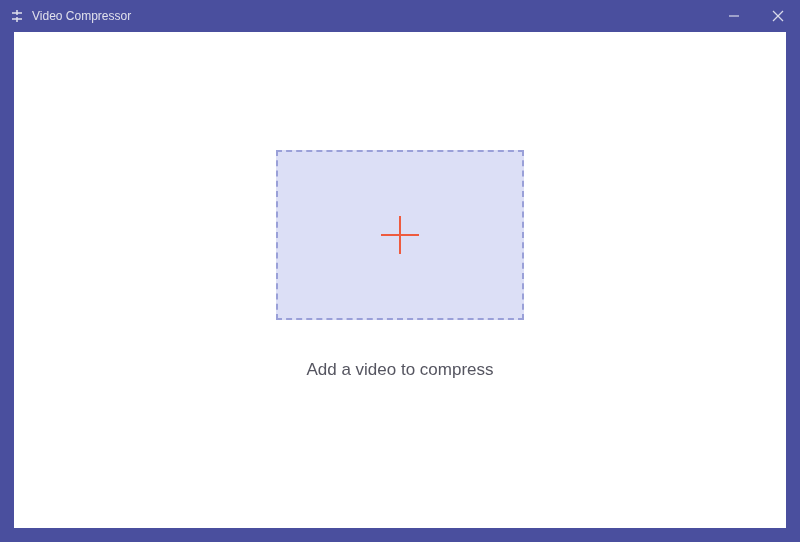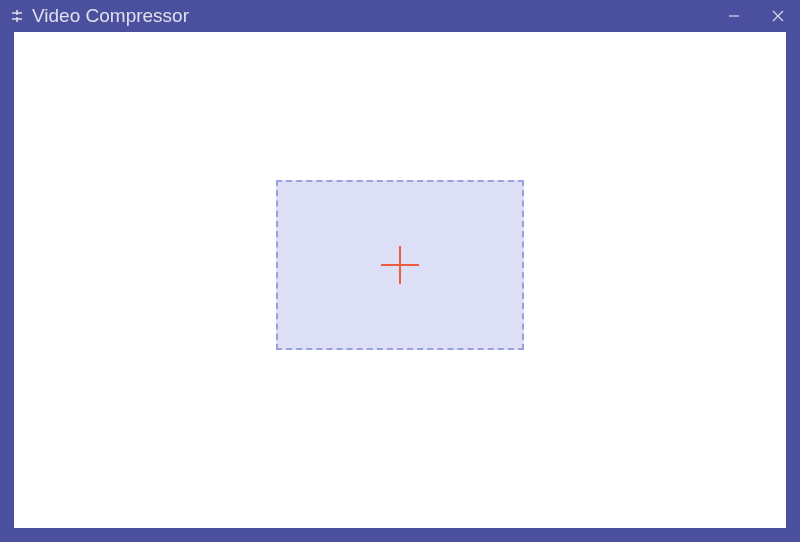--- a/index.html
+++ b/index.html
@@ -21,21 +21,21 @@
       display: flex;
       flex-direction: column;
     }
     .titlebar {
       height: 32px;
       background: #4a4f9e;
       display: flex;
       align-items: center;
       padding: 0 0 0 10px;
       color: #e0e0ec;
-      font-size: 19px;
+      font-size: 12px;
     }
     .titlebar-icon {
       margin-right: 8px;
       display: inline-flex;
       align-items: center;
     }
     .titlebar-title {
       flex: 0 0 auto;
     }
     .titlebar-spacer {
@@ -125,16 +125,17 @@
     <div class="content">
       <div class="dropzone-wrapper">
         <div class="dropzone">
           <span class="plus-icon">
             <svg width="50" height="50" viewBox="0 0 50 50">
               <line x1="25" y1="6" x2="25" y2="44" stroke="#ee5b3f" stroke-width="2"></line>
               <line x1="6" y1="25" x2="44" y2="25" stroke="#ee5b3f" stroke-width="2"></line>
             </svg>
           </span>
         </div>
+        <div class="instruction">Add a video to compress</div>
       </div>
     </div>
   </div>
 </div>
 
 </body></html>

